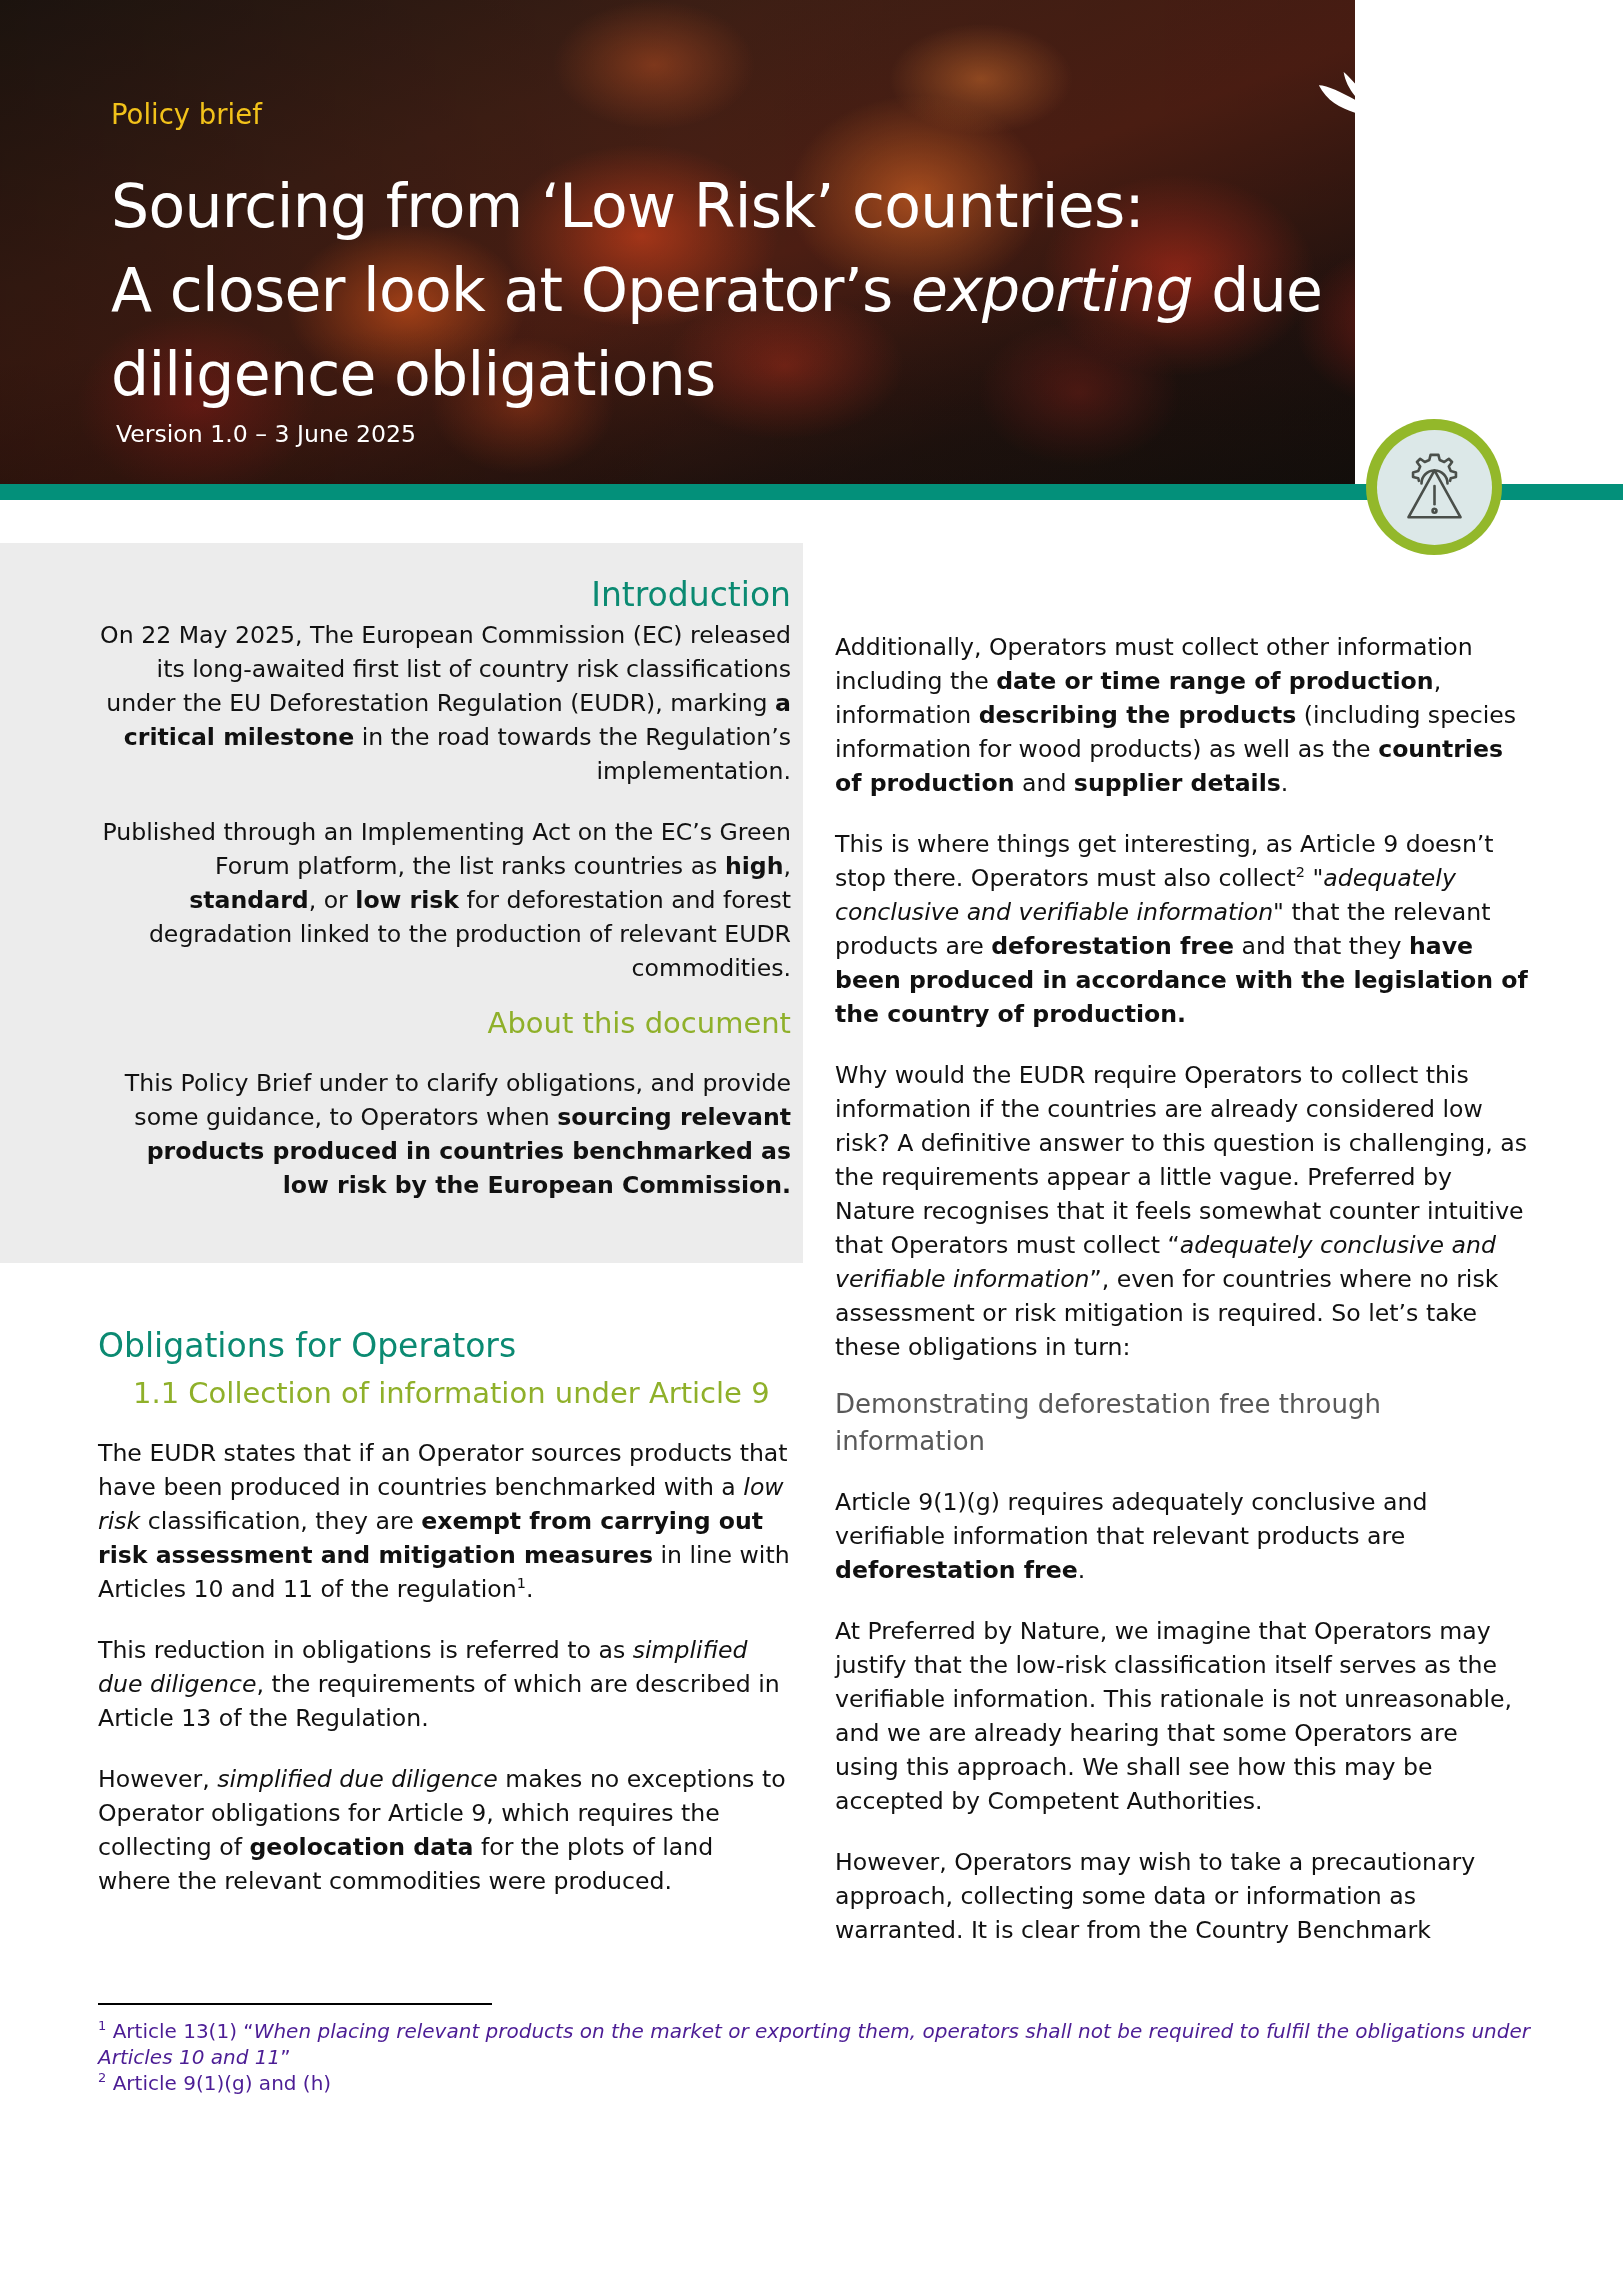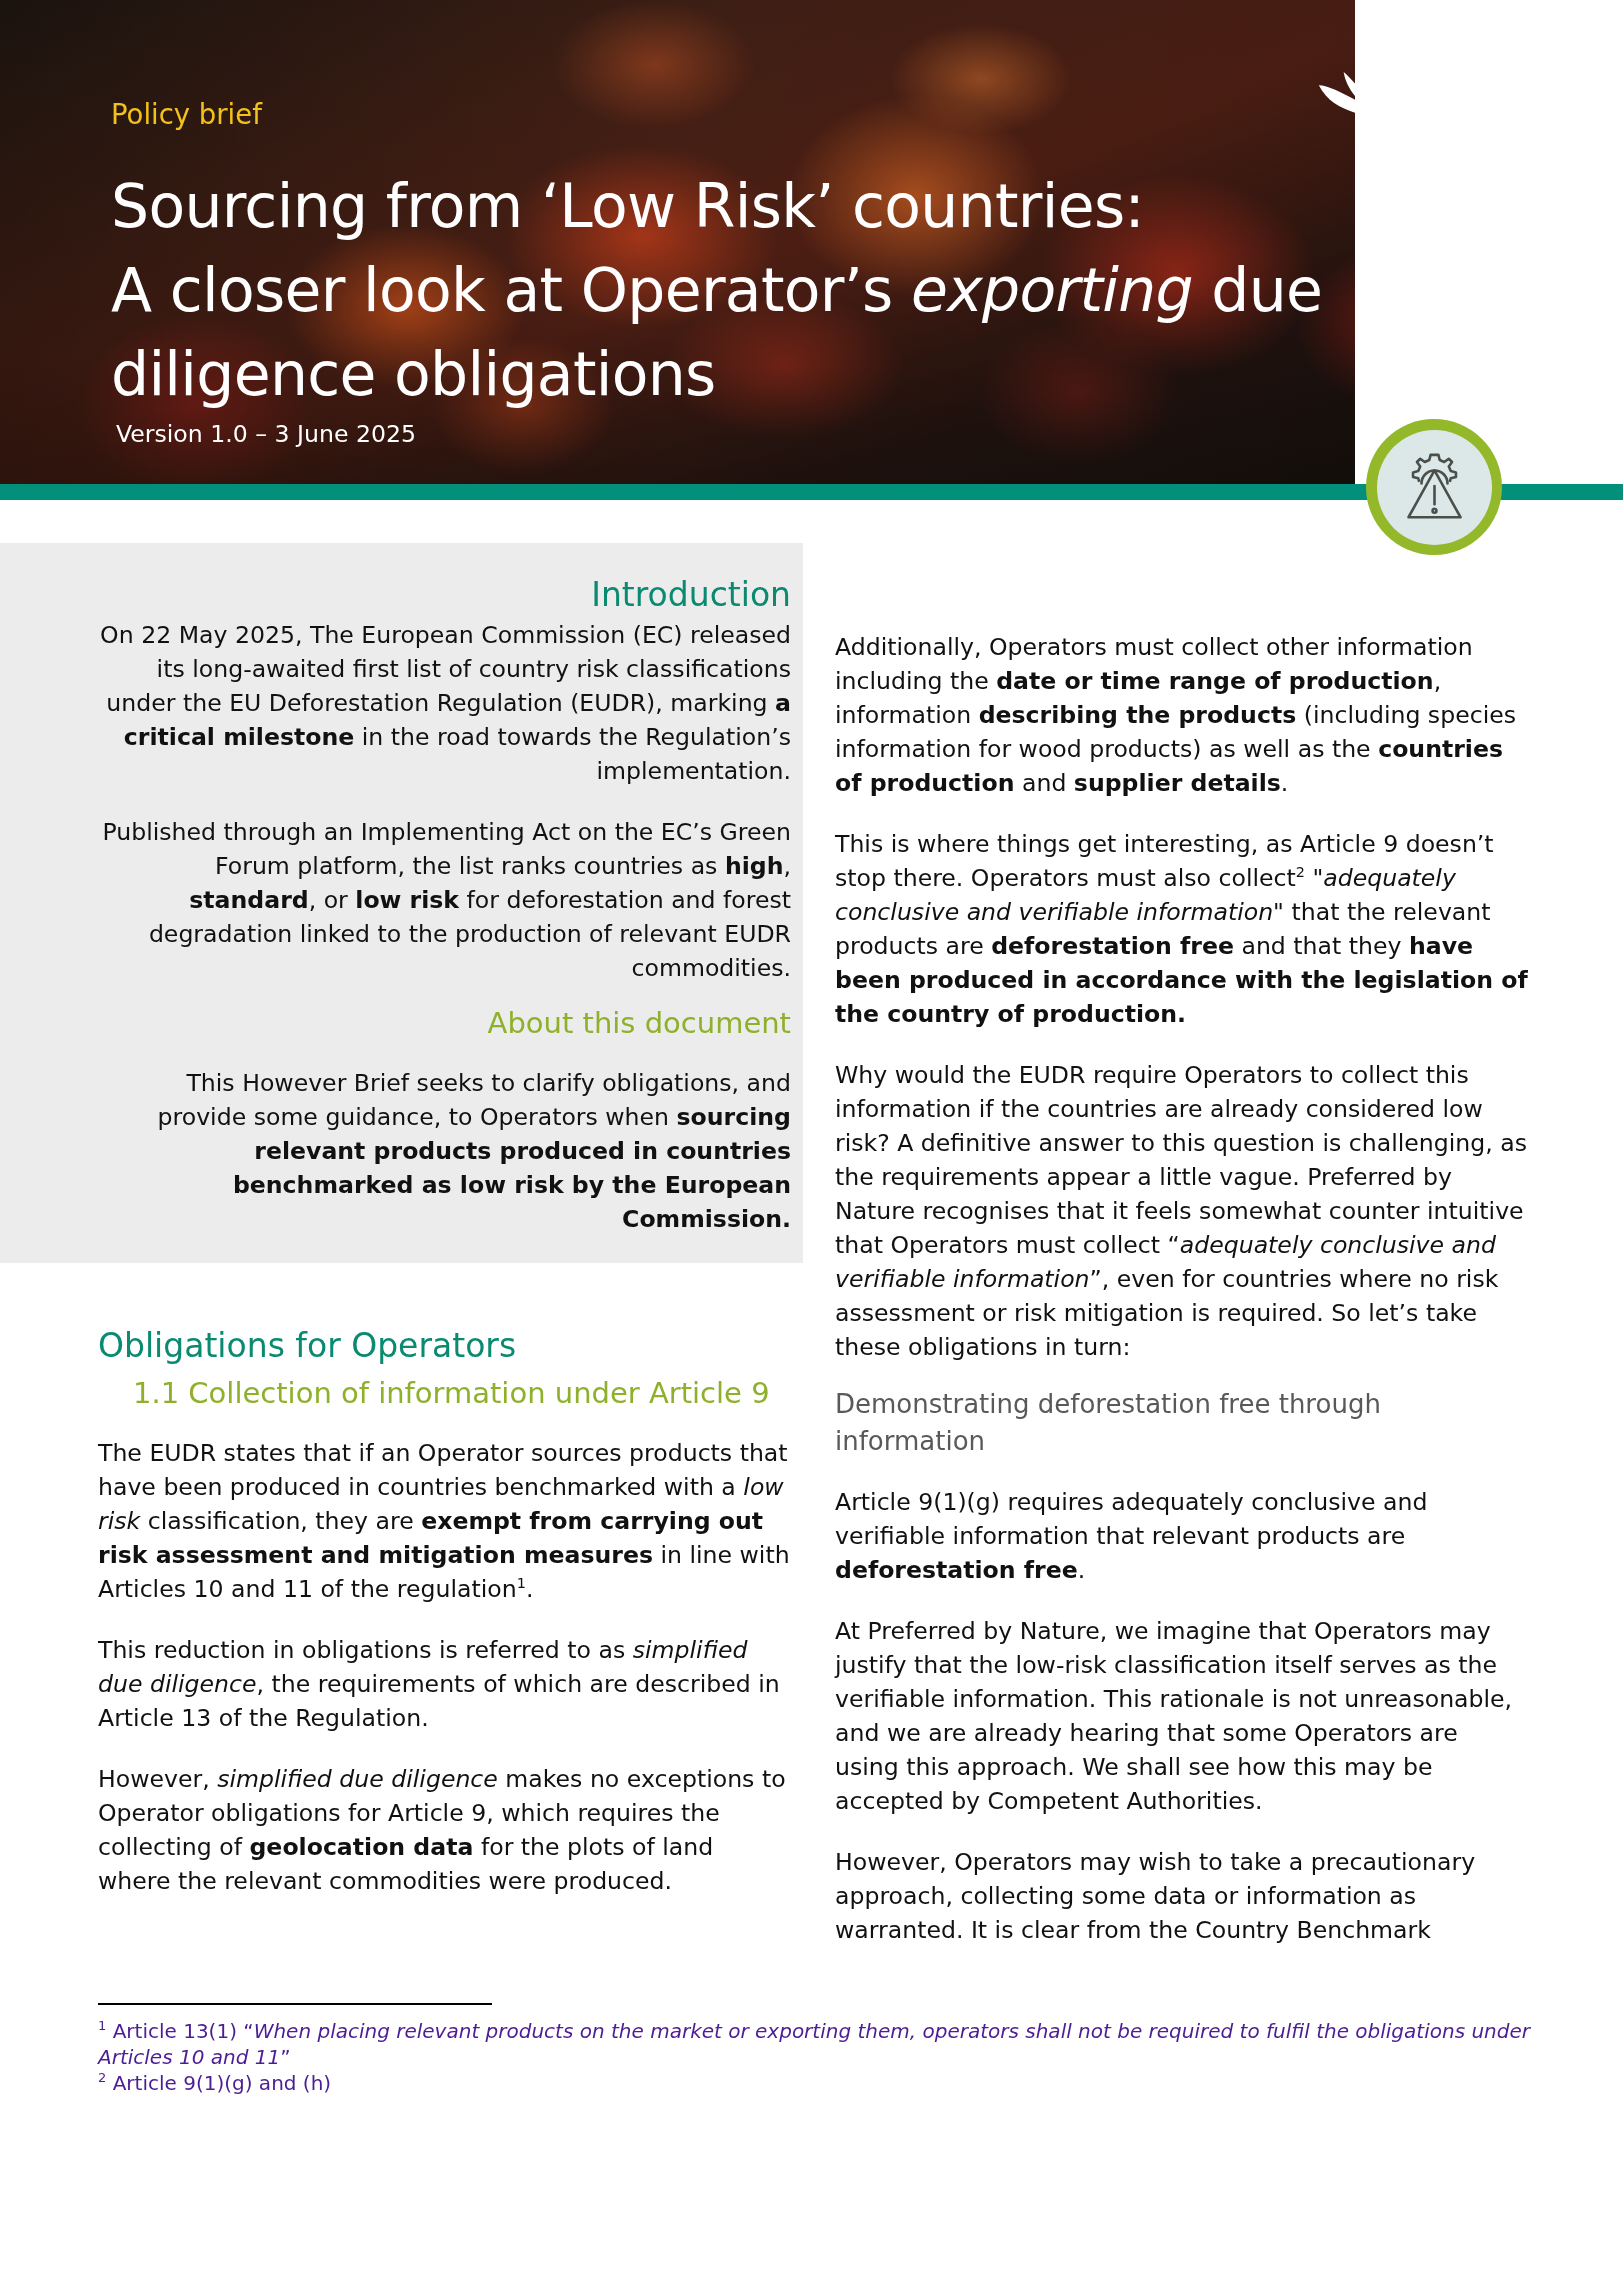--- a/index.html
+++ b/index.html
@@ -154,21 +154,21 @@
 <div class="intro-block">
   <h2 class="h-teal">Introduction</h2>
   <p style="margin-top:2.6px;">
     <span>On 22 May 2025, The European Commission (EC) released its long-awaited first list of country risk classifications under the </span><a>EU Deforestation Regulation</a><span> (EUDR), marking </span><b>a critical milestone</b><span> in the road towards the Regulation’s implementation.</span>
   </p>
   <p>
     <span>Published through an </span><a>Implementing Act</a><span> on the EC’s Green Forum platform, the list ranks countries as </span><b>high</b><span>, </span><b>standard</b><span>, or </span><b>low risk</b><span> for deforestation and forest degradation linked to the production of relevant EUDR commodities.</span>
   </p>
   <h3 class="h-lime" style="margin-top:-7.9px;margin-bottom:23.6px;">About this document</h3>
   <p>
-    <span>This However Brief seeks to clarify obligations, and provide some guidance, to Operators when </span><b>sourcing relevant products produced in countries benchmarked as low risk by the European Commission.</b>
+    <span>This Policy Brief under to clarify obligations, and provide some guidance, to Operators when </span><b>sourcing relevant products produced in countries benchmarked as low risk by the European Commission.</b>
   </p>
 </div>
 
 <div class="col col-left" style="top:1325px;">
   <h2 class="h-teal" style="margin-bottom:7.9px;">Obligations for Operators</h2>
   <h3 class="h-lime" style="margin-bottom:23.6px;margin-left:35px;">1.1 Collection of information under Article 9</h3>
   <p>
     <span>The EUDR states that if an Operator sources products that have been produced in countries benchmarked with a </span><i>low risk</i><span> classification, they are </span><b>exempt from carrying out risk assessment and mitigation measures</b><span> in line with Articles 10 and 11 of the regulation</span><sup class="fn">1</sup><span>.</span>
   </p>
   <p>

